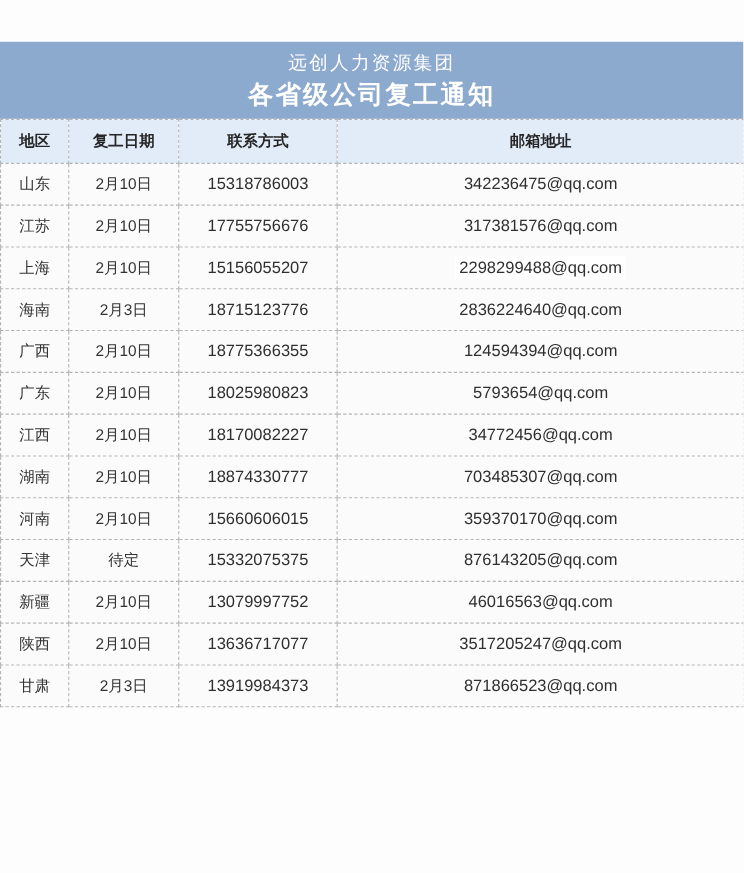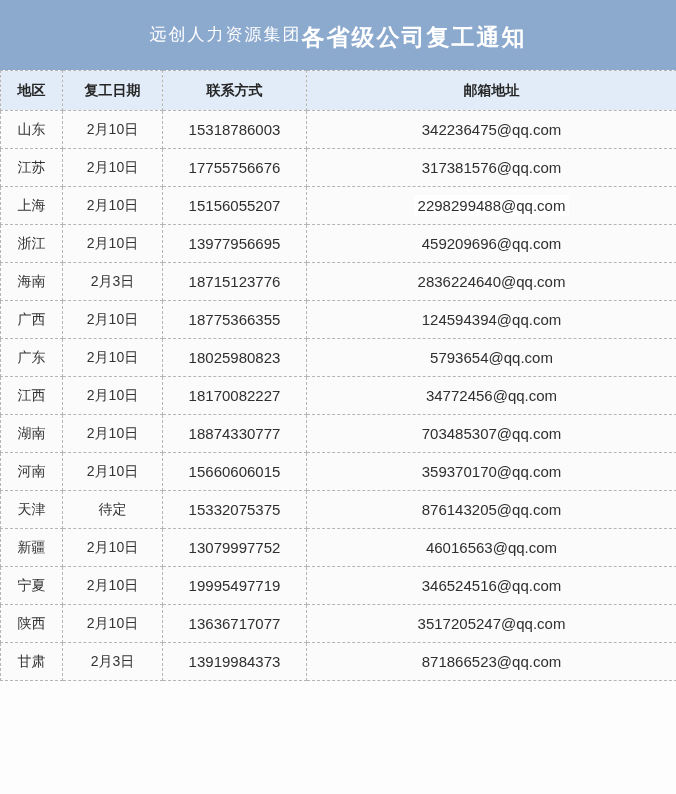--- a/index.html
+++ b/index.html
@@ -14,24 +14,25 @@
     overflow: hidden;
     background: #fdfdfd;
     position: relative;
   }
   
   .banner {
     height: 70px;
     background: var(--banner-bg, #8ca9ce);
     color: var(--banner-fg, #ffffff);
     display: flex;
-    flex-direction: row;
+    flex-direction: column;
     align-items: center;
     justify-content: center;
     text-align: center;
+    margin-top: 38px;
   }
   .banner .company {
     font-size: 17px;
     font-weight: 400;
     letter-spacing: 2px;
     line-height: 22px;
   }
   .banner .title {
     font-size: 23px;
     font-weight: 700;
@@ -115,26 +116,20 @@
           <td class="num">17755756676</td>
           <td class="num">317381576@qq.com</td>
         </tr>
         <tr>
           <td>上海</td>
           <td>2月10日</td>
           <td class="num">15156055207</td>
           <td class="num"><span class="hl">2298299488@qq.com</span></td>
         </tr>
         <tr>
-          <td>浙江</td>
-          <td>2月10日</td>
-          <td class="num">13977956695</td>
-          <td class="num">459209696@qq.com</td>
-        </tr>
-        <tr>
           <td>海南</td>
           <td>2月3日</td>
           <td class="num">18715123776</td>
           <td class="num">2836224640@qq.com</td>
         </tr>
         <tr>
           <td>广西</td>
           <td>2月10日</td>
           <td class="num">18775366355</td>
           <td class="num">124594394@qq.com</td>
@@ -169,26 +164,20 @@
           <td class="num">15332075375</td>
           <td class="num">876143205@qq.com</td>
         </tr>
         <tr>
           <td>新疆</td>
           <td>2月10日</td>
           <td class="num">13079997752</td>
           <td class="num">46016563@qq.com</td>
         </tr>
         <tr>
-          <td>宁夏</td>
-          <td>2月10日</td>
-          <td class="num">19995497719</td>
-          <td class="num">346524516@qq.com</td>
-        </tr>
-        <tr>
           <td>陕西</td>
           <td>2月10日</td>
           <td class="num">13636717077</td>
           <td class="num">3517205247@qq.com</td>
         </tr>
         <tr>
           <td>甘肃</td>
           <td>2月3日</td>
           <td class="num">13919984373</td>
           <td class="num">871866523@qq.com</td>

